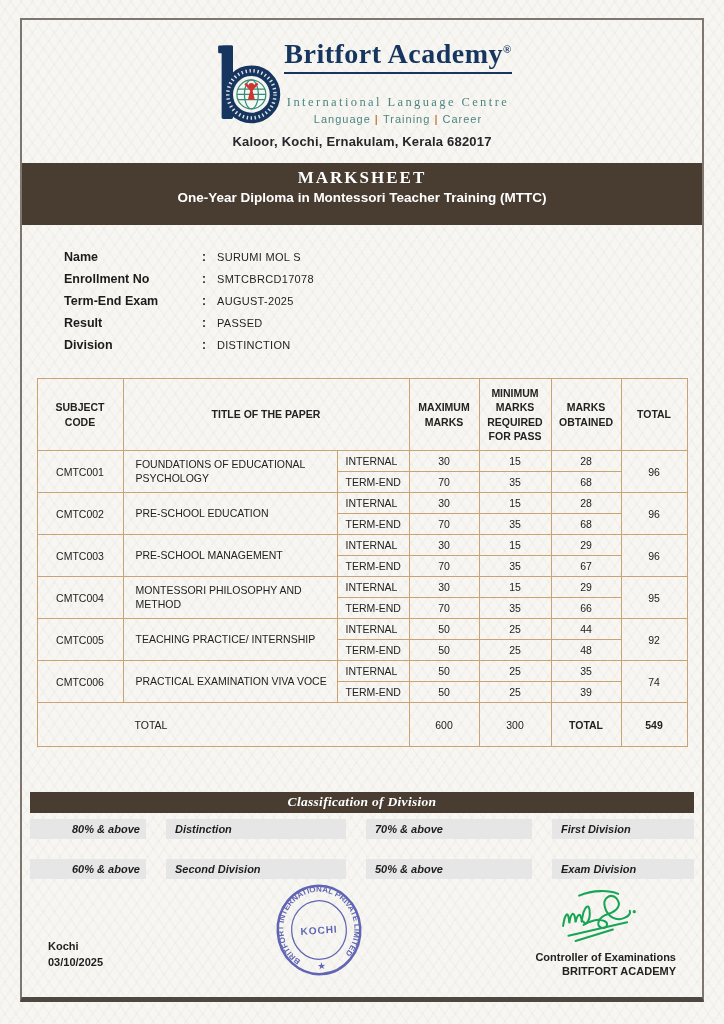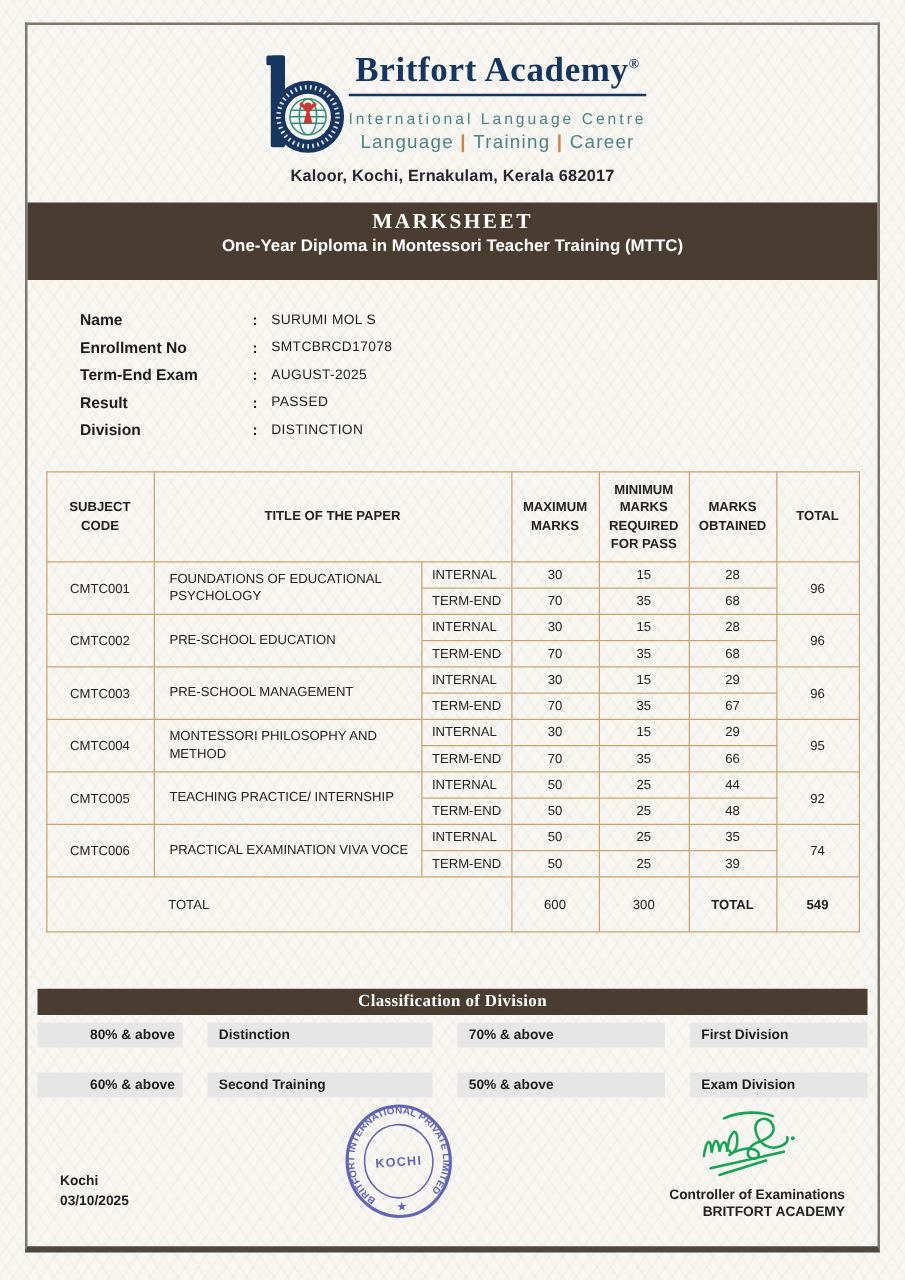--- a/index.html
+++ b/index.html
@@ -14,23 +14,23 @@
   }
   .frame {
     position:absolute; left:20px; top:18px; width:684px; height:984px;
     border:2px solid #7e7770; border-bottom:5px solid #4e4843;
   }
   
   .brand-row { display:flex; justify-content:center; align-items:center; gap:2px; margin-top:20px; }
   .brand-text { display:flex; flex-direction:column; align-items:center; }
   .brand-name { font-family:"Liberation Serif", serif; font-weight:bold; color:#16355f; font-size:28px; letter-spacing:.5px; line-height:1; }
   .brand-name sup { font-size:11px; font-weight:bold; }
-  .brand-sub { display:block; width:100%; border-top:2px solid #16355f; margin-top:4px; padding-top:11px;
-               color:#4d8583; font-size:12.5px; letter-spacing:2.4px; text-align:center; }
-  .brand-tagline { color:#4d8583; font-size:15px; letter-spacing:1px; margin-top:3px; text-align:center; }
+  .brand-sub { display:block; width:100%; border-top:2px solid #16355f; margin-top:4px; padding-top:21px;
+               color:#4d8583; font-size:12.5px; letter-spacing:2.4px; text-align:center;font-family:Liberation Serif, serif; }
+  .brand-tagline { color:#4d8583; font-size:11px; letter-spacing:1px; margin-top:3px; text-align:center; }
   .brand-tagline .pipe { color:#c9854c; font-weight:bold; }
   .address { text-align:center; font-weight:bold; color:#26262b; font-size:13px; margin-top:9px; letter-spacing:.2px; }
   
   .title-bar { background:#493d31; color:#fff; text-align:center; margin-top:14px; padding:5px 0 20px; }
   .title-main { font-family:"Liberation Serif", serif; font-weight:bold; font-size:17px; letter-spacing:2px; }
   .title-sub  { font-size:13.5px; font-weight:bold; margin-top:2px; }
   
   .details { margin:25px 0 0 20px; }
   .detail-row { display:flex; margin-bottom:8px;padding-left:22px; }
   .detail-label { width:138px; font-weight:bold; font-size:12.5px; color:#1c1c1c; }
@@ -41,21 +41,21 @@
   .marks-table th, .marks-table td { border:1px solid #c9a376; font-size:10.5px; color:#222; padding:1px 3px; }
   .marks-table thead th { height:72px; font-weight:bold; line-height:1.35; text-align:center; }
   .marks-table td { text-align:center; vertical-align:middle; }
   .marks-table td.title { text-align:left; padding-left:12px; line-height:1.3; }
   .marks-table td.type  { text-align:left; padding-left:8px; }
   .m-sub td { height:21px; }
   .total-row td { height:44px; }
   .total-row .t-label { text-align:left; padding-left:97px; }
   .bold { font-weight:bold; }
   
-  .class-section { margin:45px 8px 0; }
+  .class-section { margin:45px 8px 0;font-style:italic; }
   .class-bar { background:#493d31; color:#fff; text-align:center; font-family:"Liberation Serif", serif;
                font-weight:bold; font-size:13.5px; padding:2px 0 3px; letter-spacing:.3px; }
   .class-grid { display:grid; grid-template-columns:116px 180px 166px 1fr; gap:20px; margin-top:6px; }
   .class-cell { background:#e6e6e6; font-size:11px; font-weight:bold; color:#1d1d1d; padding:4px 0 4px 9px; }
   .class-cell.c-first { padding-left:42px; }
   .class-fail { background:#e6e6e6; text-align:center; font-weight:bold; font-size:11px; margin-top:5px; padding:4px 0; }
   
   .footer { display:flex; justify-content:space-between; align-items:flex-end; margin:4px 26px 0; height:100px; }
   .issue-block { font-weight:bold; font-size:11px; line-height:1.45; margin-bottom:12px; }
   .stamp { transform:rotate(-4deg); margin-bottom:2px; }
@@ -252,21 +252,21 @@
   </table>
 
   <div class="class-section">
     <div class="class-bar">Classification of Division</div>
     <div class="class-grid" id="class-grid">
         <div class="class-cell c-first">80% &amp; above</div>
         <div class="class-cell">Distinction</div>
         <div class="class-cell">70% &amp; above</div>
         <div class="class-cell">First Division</div>
         <div class="class-cell c-first">60% &amp; above</div>
-        <div class="class-cell">Second Training</div>
+        <div class="class-cell">Second Division</div>
         <div class="class-cell">50% &amp; above</div>
         <div class="class-cell">Exam Division</div>
       </div>
   </div>
 
   <div class="footer">
     <div class="issue-block">
       <div>Kochi</div>
       <div>03/10/2025</div>
     </div>

